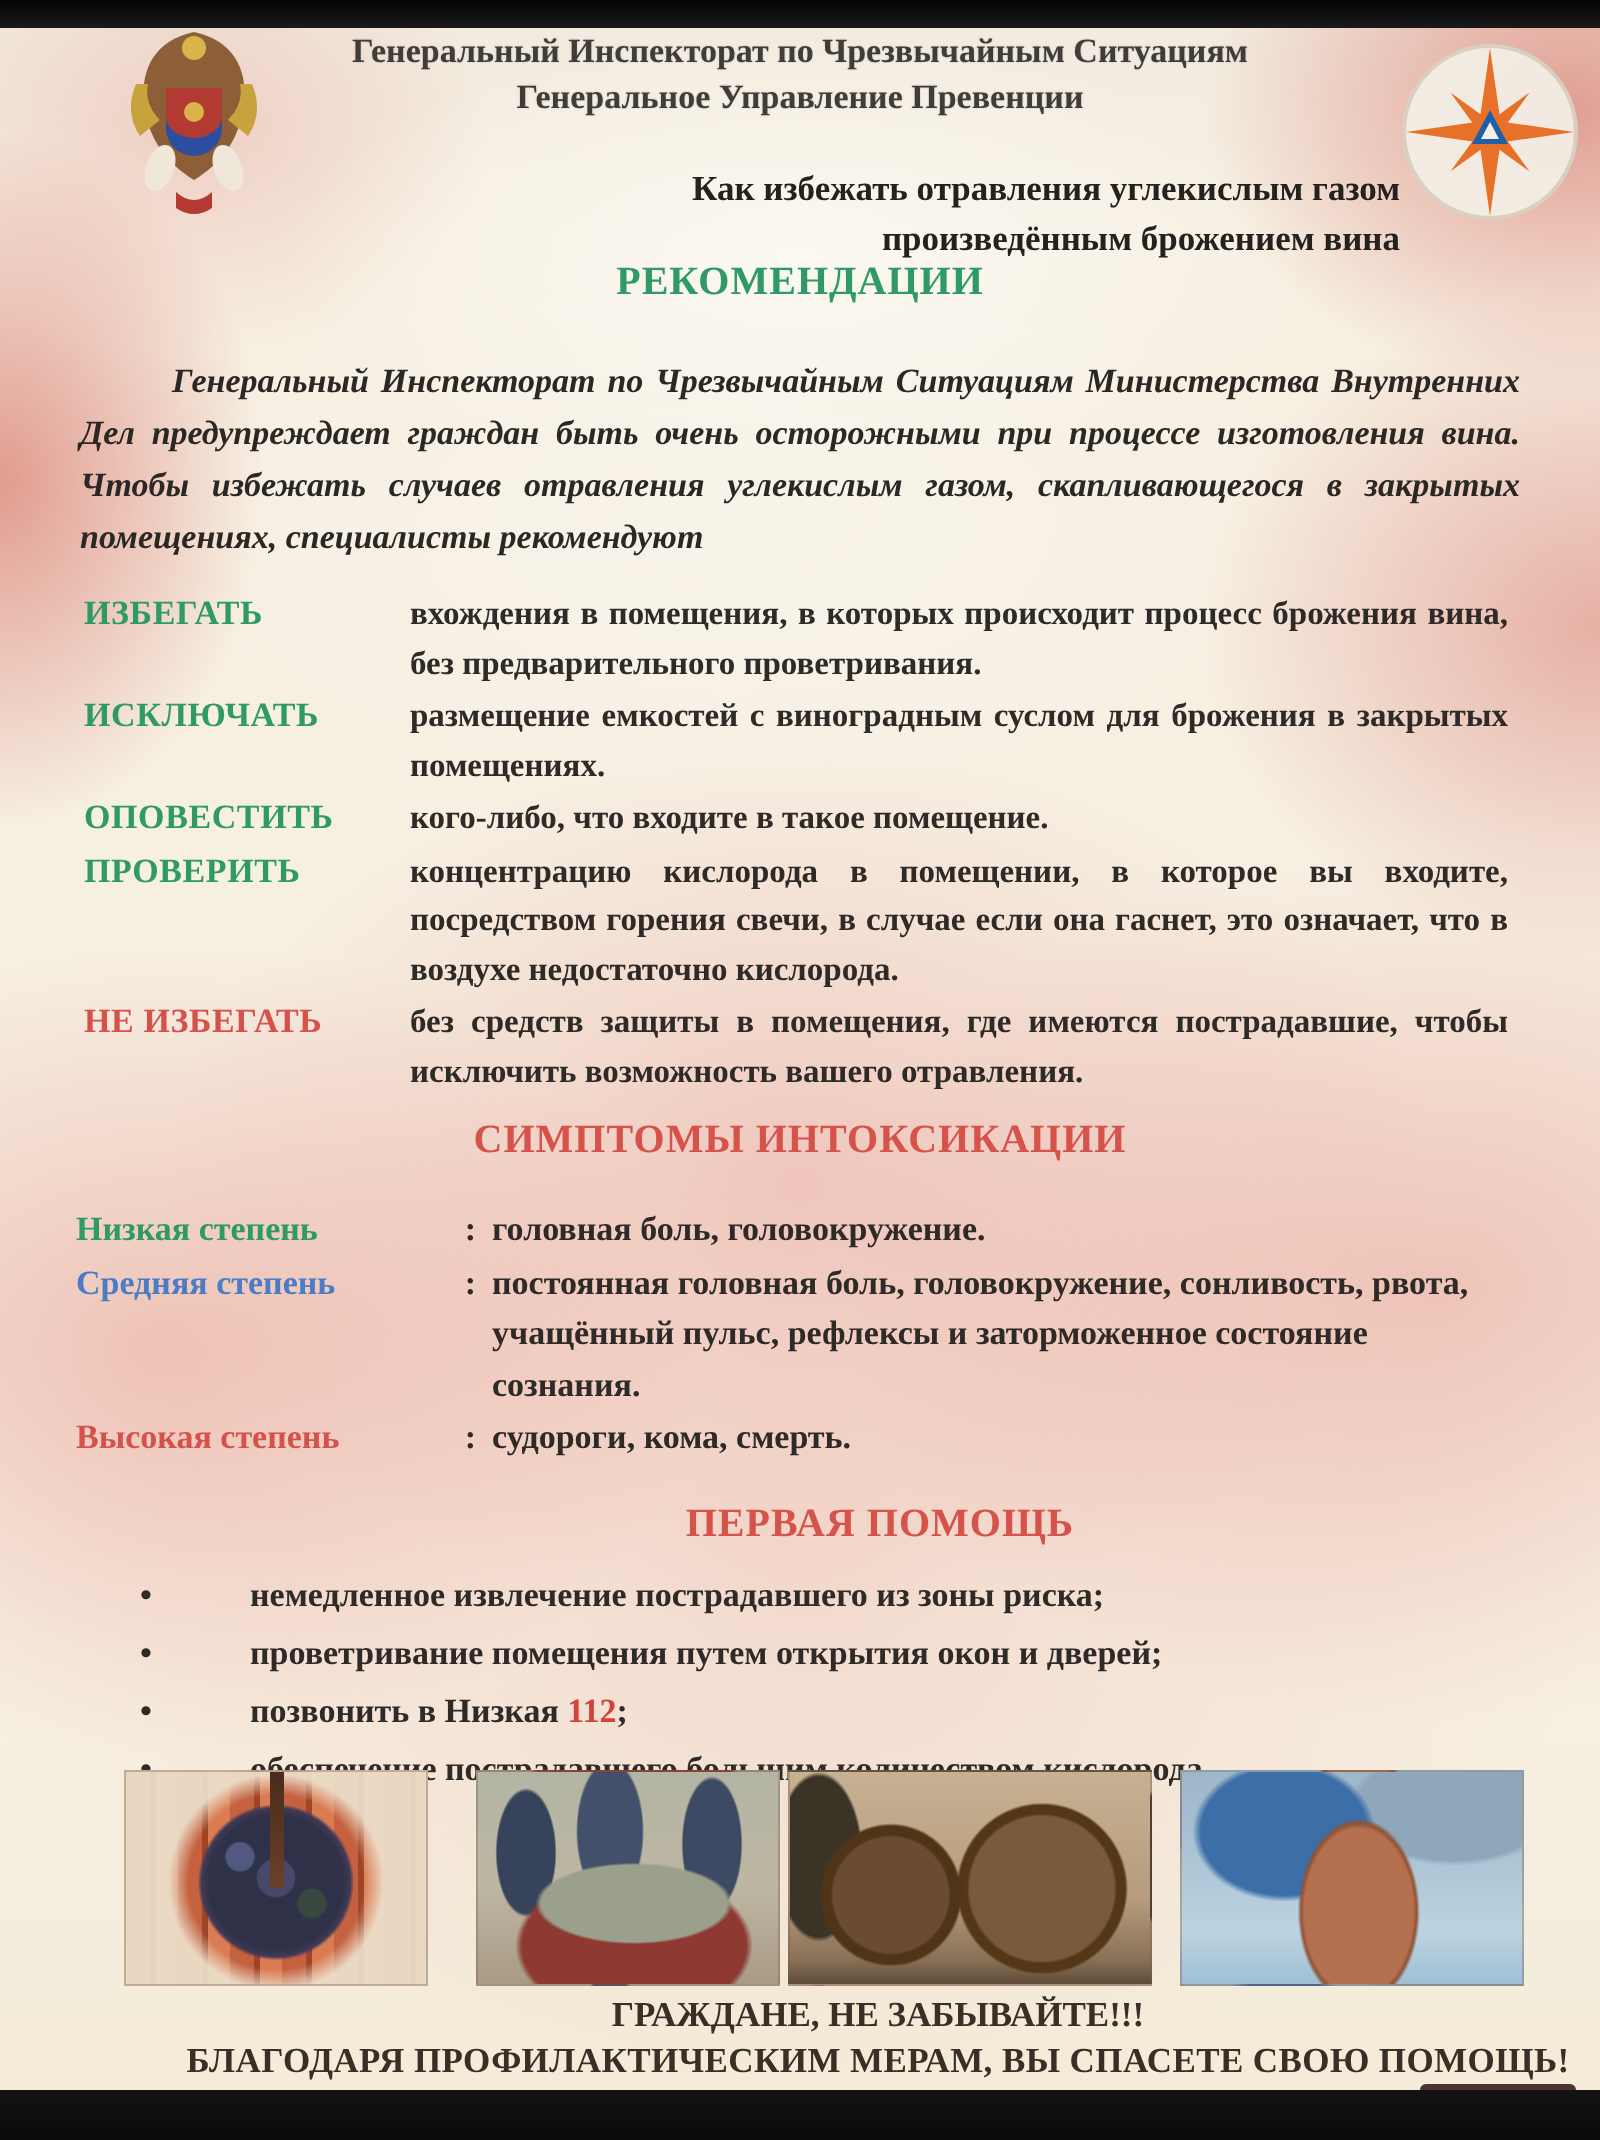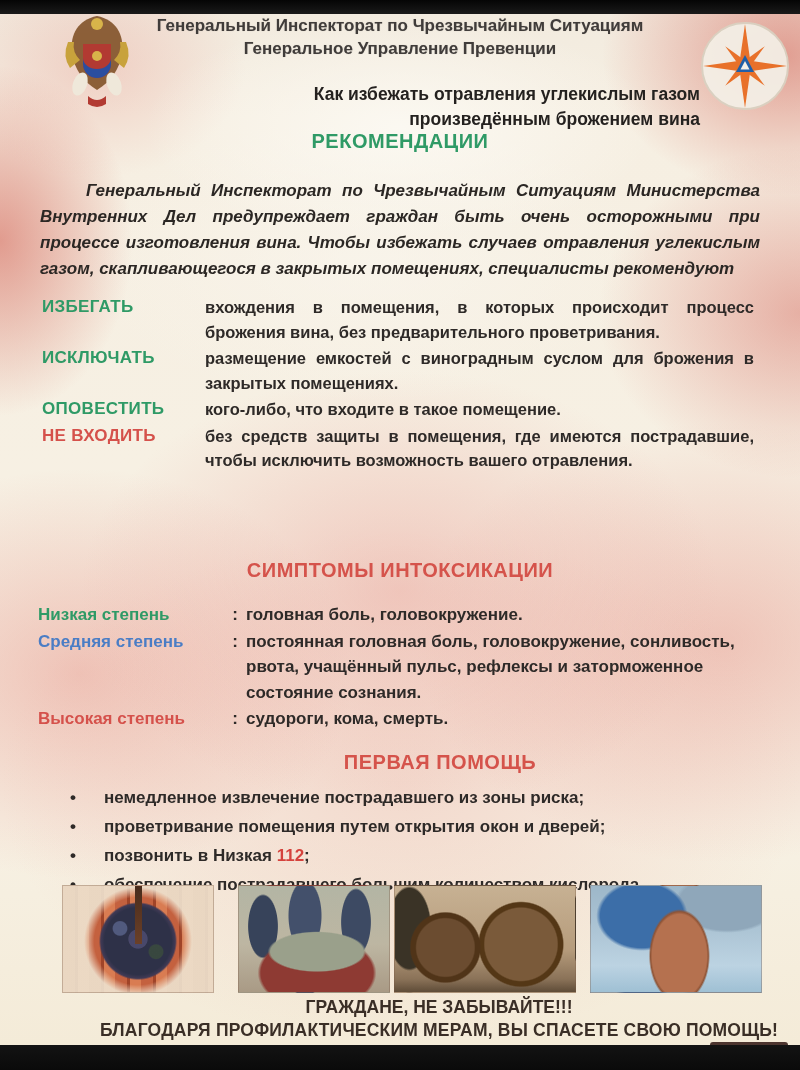--- a/index.html
+++ b/index.html
@@ -1,17 +1,17 @@
 <!DOCTYPE html>
 <html><head>
 <meta charset="utf-8">
 <style>
   html,body{margin:0;padding:0;background:#000;}
   .page{position:relative;width:800px;height:1070px;overflow:hidden;background:#0f766e;
-        font-family:Liberation Sans, sans-serif;}
+        font-family:Liberation Serif, serif;}
   .bar{position:absolute;left:0;width:800px;background:#0d0d0d;z-index:5;}
   .bar.top{top:0;height:14px;background:linear-gradient(180deg,#050505 0%,#111 60%,#1a1a1a 100%);}
   .bar.bottom{bottom:0;height:25px;background:linear-gradient(180deg,#131313 0%,#0a0a0a 100%);}
 
   .poster{position:absolute;top:14px;left:0;width:800px;height:1031px;
     background:
       radial-gradient(ellipse 320px 140px at 50% 11%, rgba(252,250,244,.85), transparent 80%),
       radial-gradient(ellipse 360px 180px at 46% 24%, rgba(250,247,240,.55), transparent 80%),
       radial-gradient(ellipse 260px 200px at 98% 4%, rgba(206,80,68,.5), transparent 70%),
       radial-gradient(ellipse 200px 150px at 12% 5%, rgba(231,160,150,.4), transparent 75%),
@@ -55,21 +55,21 @@
   .symlabel{display:flex;justify-content:space-between;font-weight:bold;font-size:17px;line-height:25.5px;}
   .symlabel.green{color:#2f9a66;}
   .symlabel.blue{color:#4a7dc5;}
   .symlabel.redl{color:#d5514b;}
   .symlabel .colon{color:#2e2a28;}
   .symtext{font-weight:bold;font-size:17px;line-height:25.5px;color:#2e2a28;}
 
   .bullets{position:absolute;top:769px;left:70px;width:680px;}
   .brow{display:grid;grid-template-columns:34px 1fr;}
   .bdot{font-weight:bold;font-size:17px;line-height:29px;color:#2e2a28;}
-  .btext{font-weight:bold;font-size:17px;line-height:29px;color:#2e2a28;}
+  .btext{font-weight:bold;font-size:17px;line-height:29px;color:#2e2a28;margin-left:21px;}
   .hot112{color:#d5423c;}
 
   .photos{position:absolute;top:871px;left:62px;width:700px;height:108px;display:flex;}
   .photo{height:108px;border:1px solid rgba(120,90,70,.35);box-sizing:border-box;}
   .photo.p1{width:152px;margin-right:24px;
     background:
       radial-gradient(circle at 50% 50%, rgba(75,74,110,.9) 0 10%, transparent 11%),
       radial-gradient(circle at 38% 40%, rgba(90,100,140,.8) 0 6%, transparent 7%),
       radial-gradient(circle at 62% 62%, rgba(60,80,60,.7) 0 6%, transparent 7%),
       radial-gradient(circle at 50% 52%, #2e3148 0 36%, #413a55 40%, transparent 42%),
@@ -169,21 +169,25 @@
       </div>
       <div class="recrow">
         <div class="kw">ИСКЛЮЧАТЬ</div>
         <div class="kwtext">размещение емкостей с виноградным суслом для брожения в закрытых помещениях.</div>
       </div>
       <div class="recrow">
         <div class="kw">ОПОВЕСТИТЬ</div>
         <div class="kwtext">кого-либо, что входите в такое помещение.</div>
       </div>
       <div class="recrow">
-        <div class="kw red">НЕ ВХОДИТЬ</div>
+        <div class="kw">ПРОВЕРИТЬ</div>
+        <div class="kwtext">концентрацию кислорода в помещении, в которое вы входите, посредством горения свечи, в случае если она гаснет, это означает, что в воздухе недостаточно кислорода.</div>
+      </div>
+      <div class="recrow">
+        <div class="kw red">НЕ ИЗБЕГАТЬ</div>
         <div class="kwtext">без средств защиты в помещения, где имеются пострадавшие, чтобы исключить возможность вашего отравления.</div>
       </div>
     </div>
 
     <h2 class="h red-h sym-h">СИМПТОМЫ ИНТОКСИКАЦИИ</h2>
 
     <div class="symlist">
       <div class="symrow">
         <div class="symlabel green">
           <span>Низкая степень</span>

